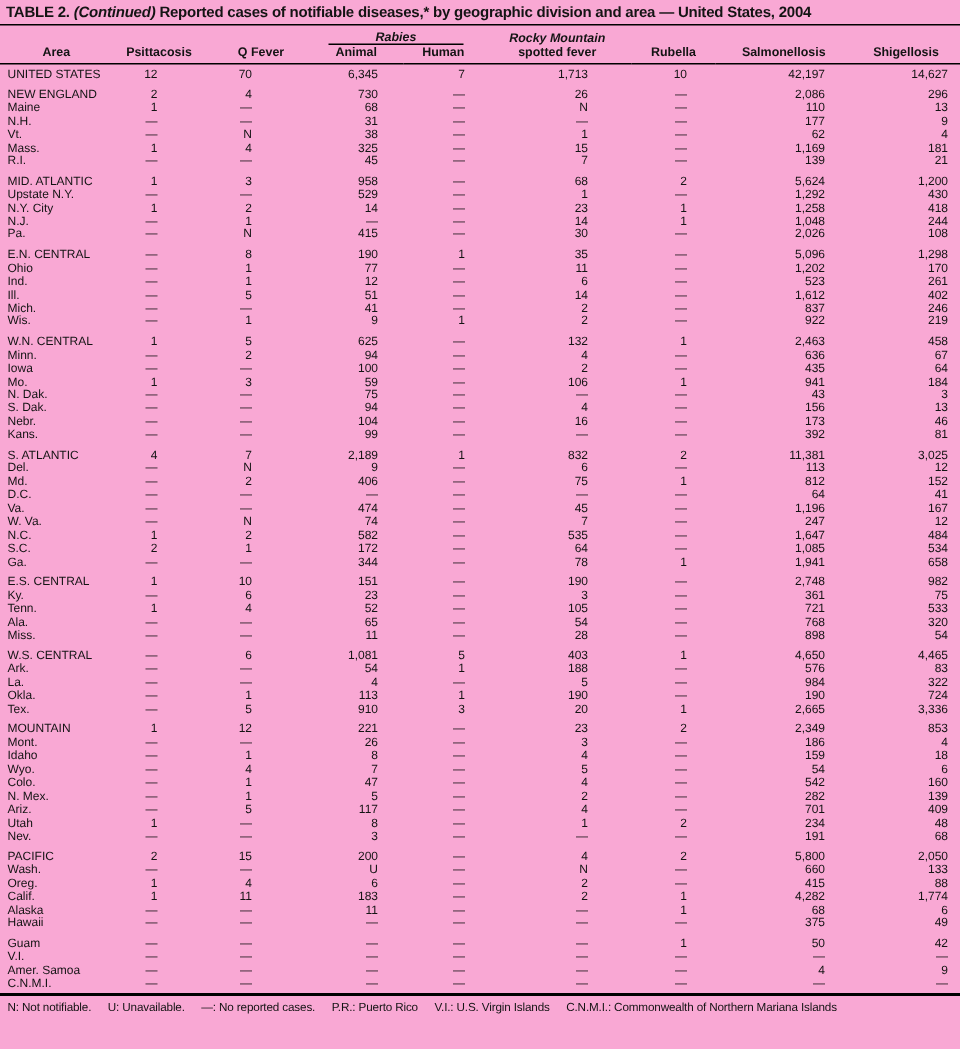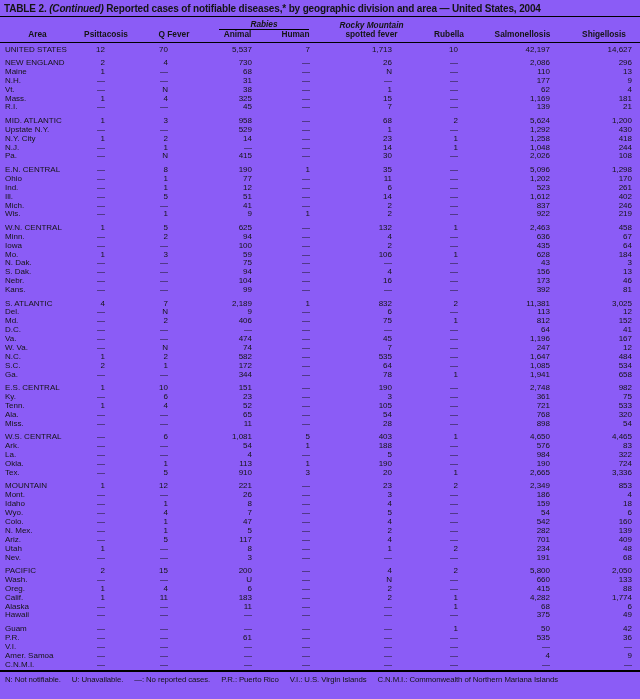--- a/index.html
+++ b/index.html
@@ -1,17 +1,17 @@
 <!DOCTYPE html>
 <html><head>
 <meta charset="utf-8">
 <style>
   html,body{margin:0;padding:0;background:#fff;}
   .page{
-    width:640px;height:699px;overflow:hidden;background:#8b5cf6;
+    width:640px;height:699px;overflow:hidden;background:#f9a8d4;
     font-family:"Liberation Sans",sans-serif;color:#141414;box-sizing:border-box;
   }
   .title-bar{
     font-size:10px;font-weight:bold;letter-spacing:-0.15px;white-space:nowrap;
     padding:3px 2px 2px 4px;border-bottom:1.6px solid #000;
   }
   .title-bar .it{font-style:italic;}
   table{border-collapse:collapse;table-layout:fixed;width:640px;}
   thead th{
     font-weight:bold;font-size:8.3px;text-align:center;vertical-align:bottom;
@@ -87,21 +87,21 @@
         <th>Rubella</th>
         <th>Salmonellosis</th>
         <th>Shigellosis</th>
       </tr>
     </thead>
     <tbody>
         <tr>
           <td>UNITED STATES</td>
           <td>12</td>
           <td>70</td>
-          <td>5,537</td>
+          <td>6,345</td>
           <td>7</td>
           <td>1,713</td>
           <td>10</td>
           <td>42,197</td>
           <td>14,627</td>
         </tr>
         <tr class="spacer">
           <td colspan="9"></td>
         </tr>
         <tr>
@@ -334,21 +334,21 @@
           <td>64</td>
         </tr>
         <tr>
           <td>Mo.</td>
           <td>1</td>
           <td>3</td>
           <td>59</td>
           <td>—</td>
           <td>106</td>
           <td>1</td>
-          <td>628</td>
+          <td>941</td>
           <td>184</td>
         </tr>
         <tr>
           <td>N. Dak.</td>
           <td>—</td>
           <td>—</td>
           <td>75</td>
           <td>—</td>
           <td>—</td>
           <td>—</td>
@@ -783,31 +783,20 @@
         <tr>
           <td>Guam</td>
           <td>—</td>
           <td>—</td>
           <td>—</td>
           <td>—</td>
           <td>—</td>
           <td>1</td>
           <td>50</td>
           <td>42</td>
-        </tr>
-        <tr>
-          <td>P.R.</td>
-          <td>—</td>
-          <td>—</td>
-          <td>61</td>
-          <td>—</td>
-          <td>—</td>
-          <td>—</td>
-          <td>535</td>
-          <td>36</td>
         </tr>
         <tr>
           <td>V.I.</td>
           <td>—</td>
           <td>—</td>
           <td>—</td>
           <td>—</td>
           <td>—</td>
           <td>—</td>
           <td>—</td>

